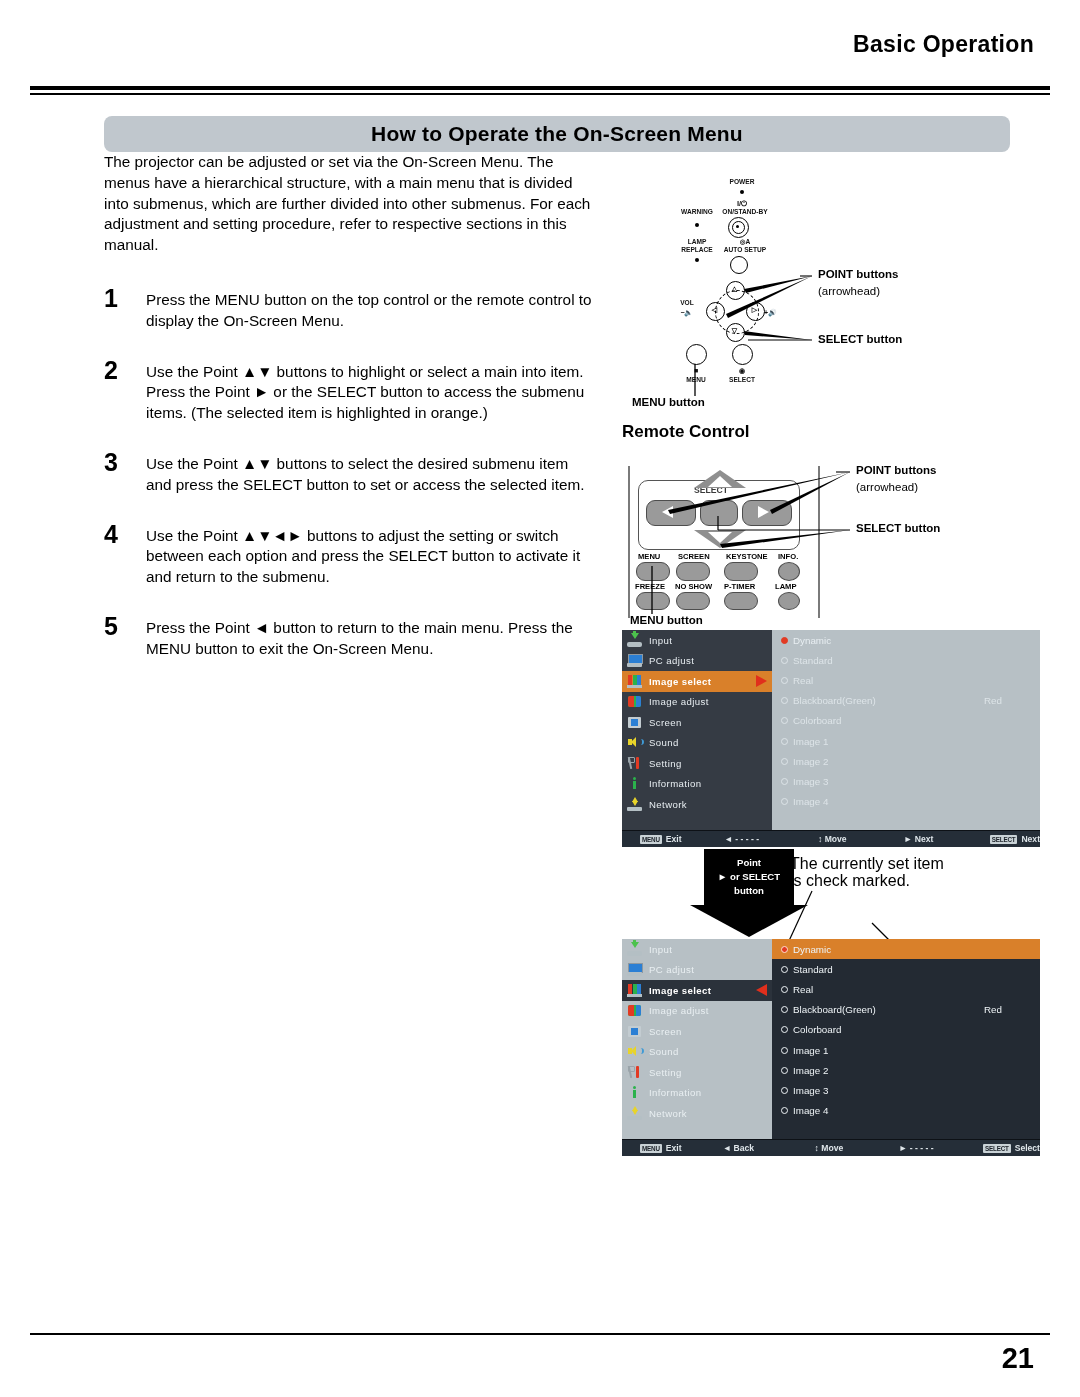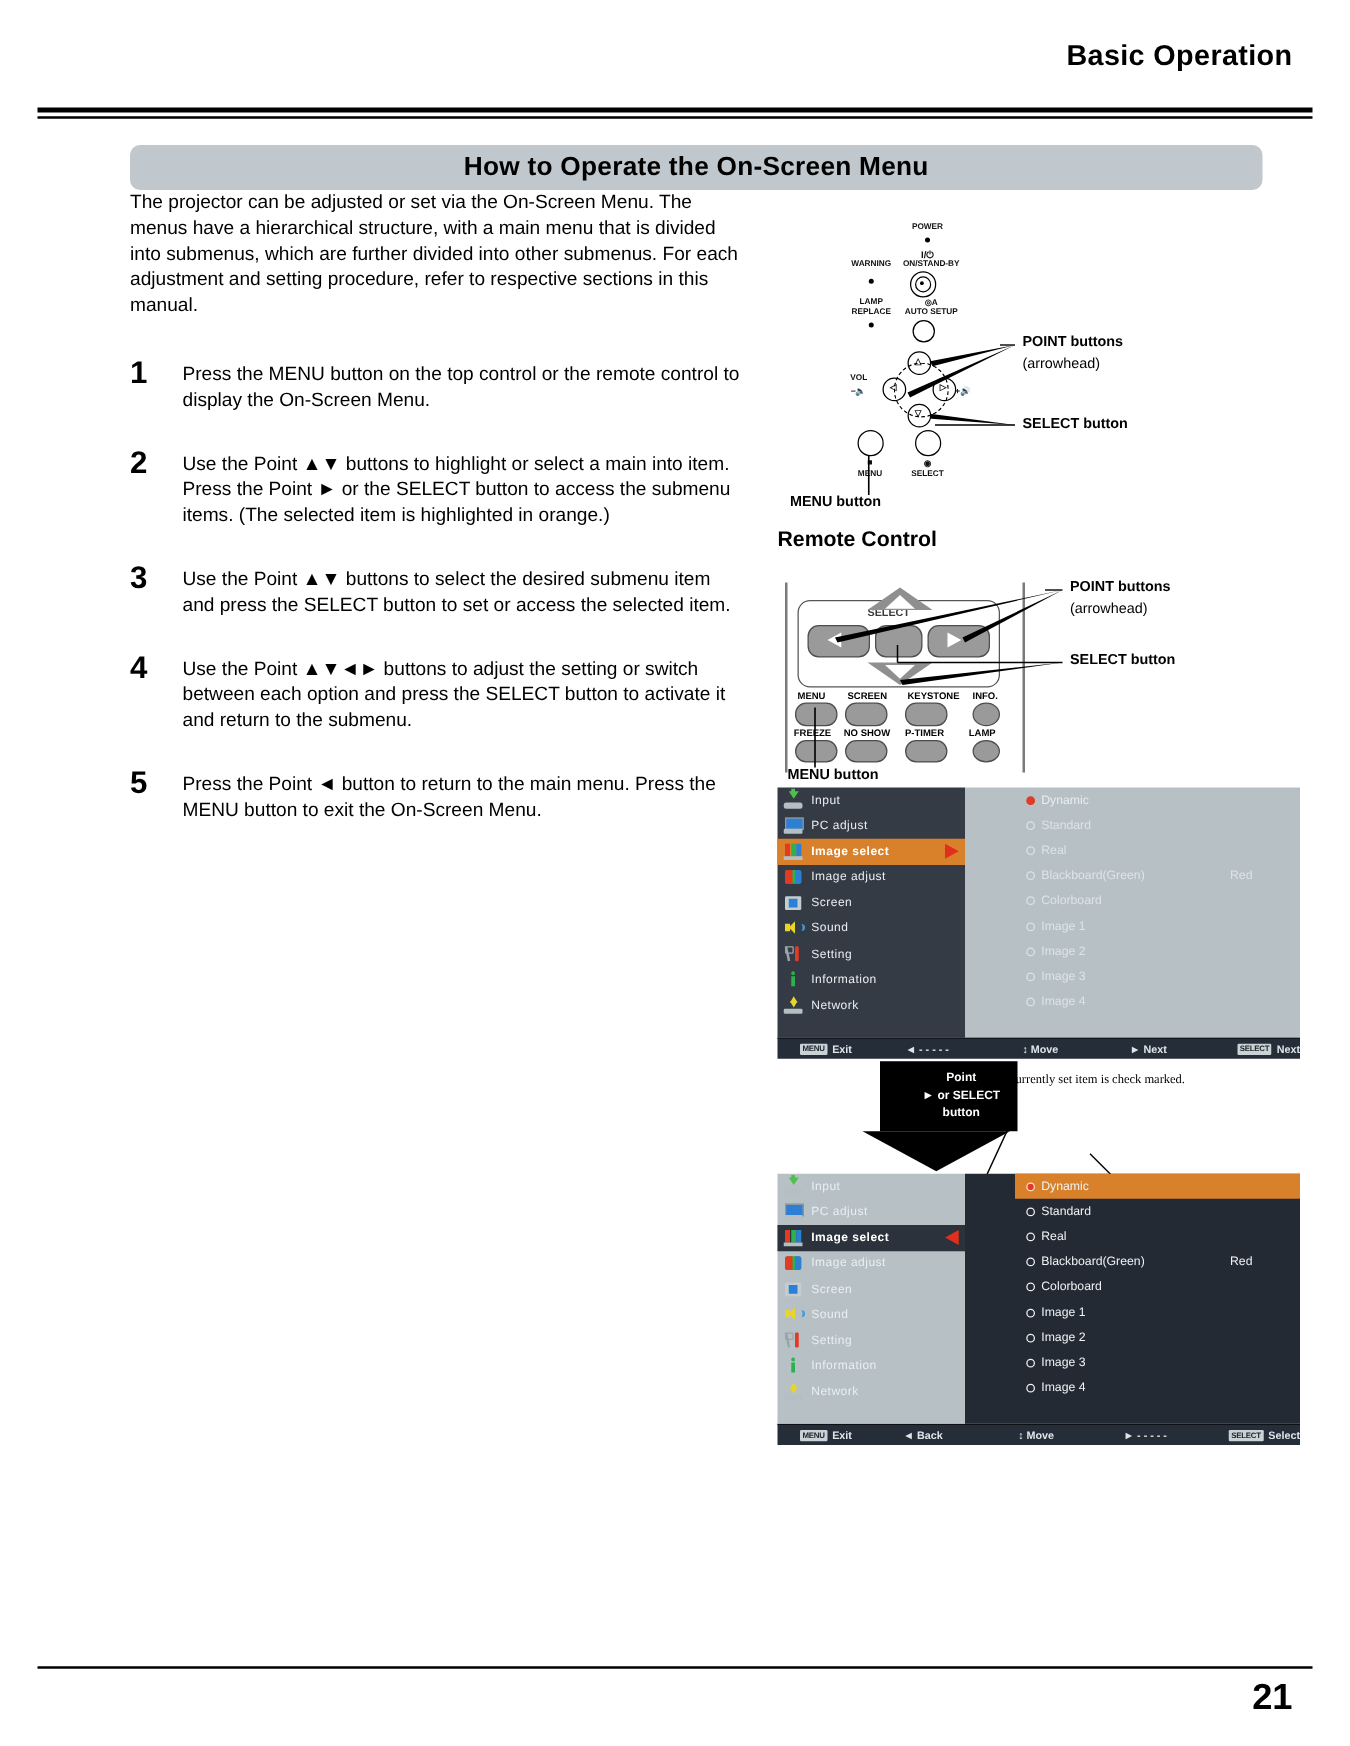--- a/index.html
+++ b/index.html
@@ -43,21 +43,21 @@
   .rc-pad{position:absolute;border:1.6px solid #555;border-radius:10px;}
 
   
   .osd{position:relative;width:418px;}
   .osd-body{display:flex;height:200px;border-radius:11px;}
   .osd-side{width:150px;position:relative;}
   .osd-main{flex:1;position:relative;}
   .osd-row{display:flex;align-items:center;height:20.5px;padding-left:5px;font-size:9.6px;position:relative;}
   .osd-row .ic{width:15px;height:13px;margin-right:7px;position:relative;flex:0 0 15px;}
   .osd-row .tx{letter-spacing:.4px;}
-  .opt{height:20.2px;display:flex;align-items:center;font-size:9.8px;padding-left:9px;position:relative;margin-left:40px;}
+  .opt{height:20.2px;display:flex;align-items:center;font-size:9.8px;padding-left:9px;position:relative;}
   .opt .radio{width:7px;height:7px;border-radius:50%;margin-right:5px;flex:0 0 7px;box-sizing:border-box;}
   .opt .valr{position:absolute;right:38px;}
   .osd-bar{height:16px;background:#252e38;border-top:1px solid #0d1116;display:flex;align-items:center;font-size:8.6px;color:#dfe6ea;font-weight:bold;}
   .osd-bar .seg{display:flex;align-items:center;white-space:nowrap;}
   .key{background:#c9d2d6;color:#1b2128;font-size:6.3px;font-weight:bold;padding:1px 2px;border-radius:1px;margin-right:4px;letter-spacing:-.2px;}
 
   
   .m1 .osd-side{background:#353b44;}
   .m1 .osd-row .tx{color:#e8eef2;}
   .m1 .osd-row.sel{background:#d9802a;}
@@ -81,22 +81,22 @@
   .m2 .opt .valr{color:#eef3f6;}
 
   .arrow-tab{position:absolute;right:5px;top:50%;transform:translateY(-50%);width:0;height:0;}
   .arrow-tab.right{border-top:6px solid transparent;border-bottom:6px solid transparent;border-left:11px solid #e02f1c;}
   .arrow-tab.left{border-top:6px solid transparent;border-bottom:6px solid transparent;border-right:11px solid #e02f1c;}
 
   
   #mid{position:relative;height:92px;}
   #point-arrow{position:absolute;left:68px;top:2px;width:118px;height:88px;}
   #pa-box{position:absolute;left:14px;top:0;width:90px;height:56px;background:#000;color:#fff;
-      display:flex;flex-direction:column;align-items:center;justify-content:center;font-size:9.6px;font-weight:bold;line-height:14px;padding-left:20px;}
-  .note{position:absolute;font-size:10px;line-height:17px;font-family:Liberation Serif, serif;}
+      display:flex;flex-direction:column;align-items:center;justify-content:center;font-size:9.6px;font-weight:bold;line-height:14px;}
+  .note{position:absolute;font-size:16px;line-height:17px;}
 
   
   #footer-rule{position:absolute;left:30px;top:1333px;width:1020px;height:2px;background:#000;}
   #page-num{position:absolute;right:46px;top:1342px;font-size:29px;font-weight:bold;}
 </style>
 </head>
 <body>
 
 <div id="page-header">
   <div id="header-title">Basic Operation</div>

